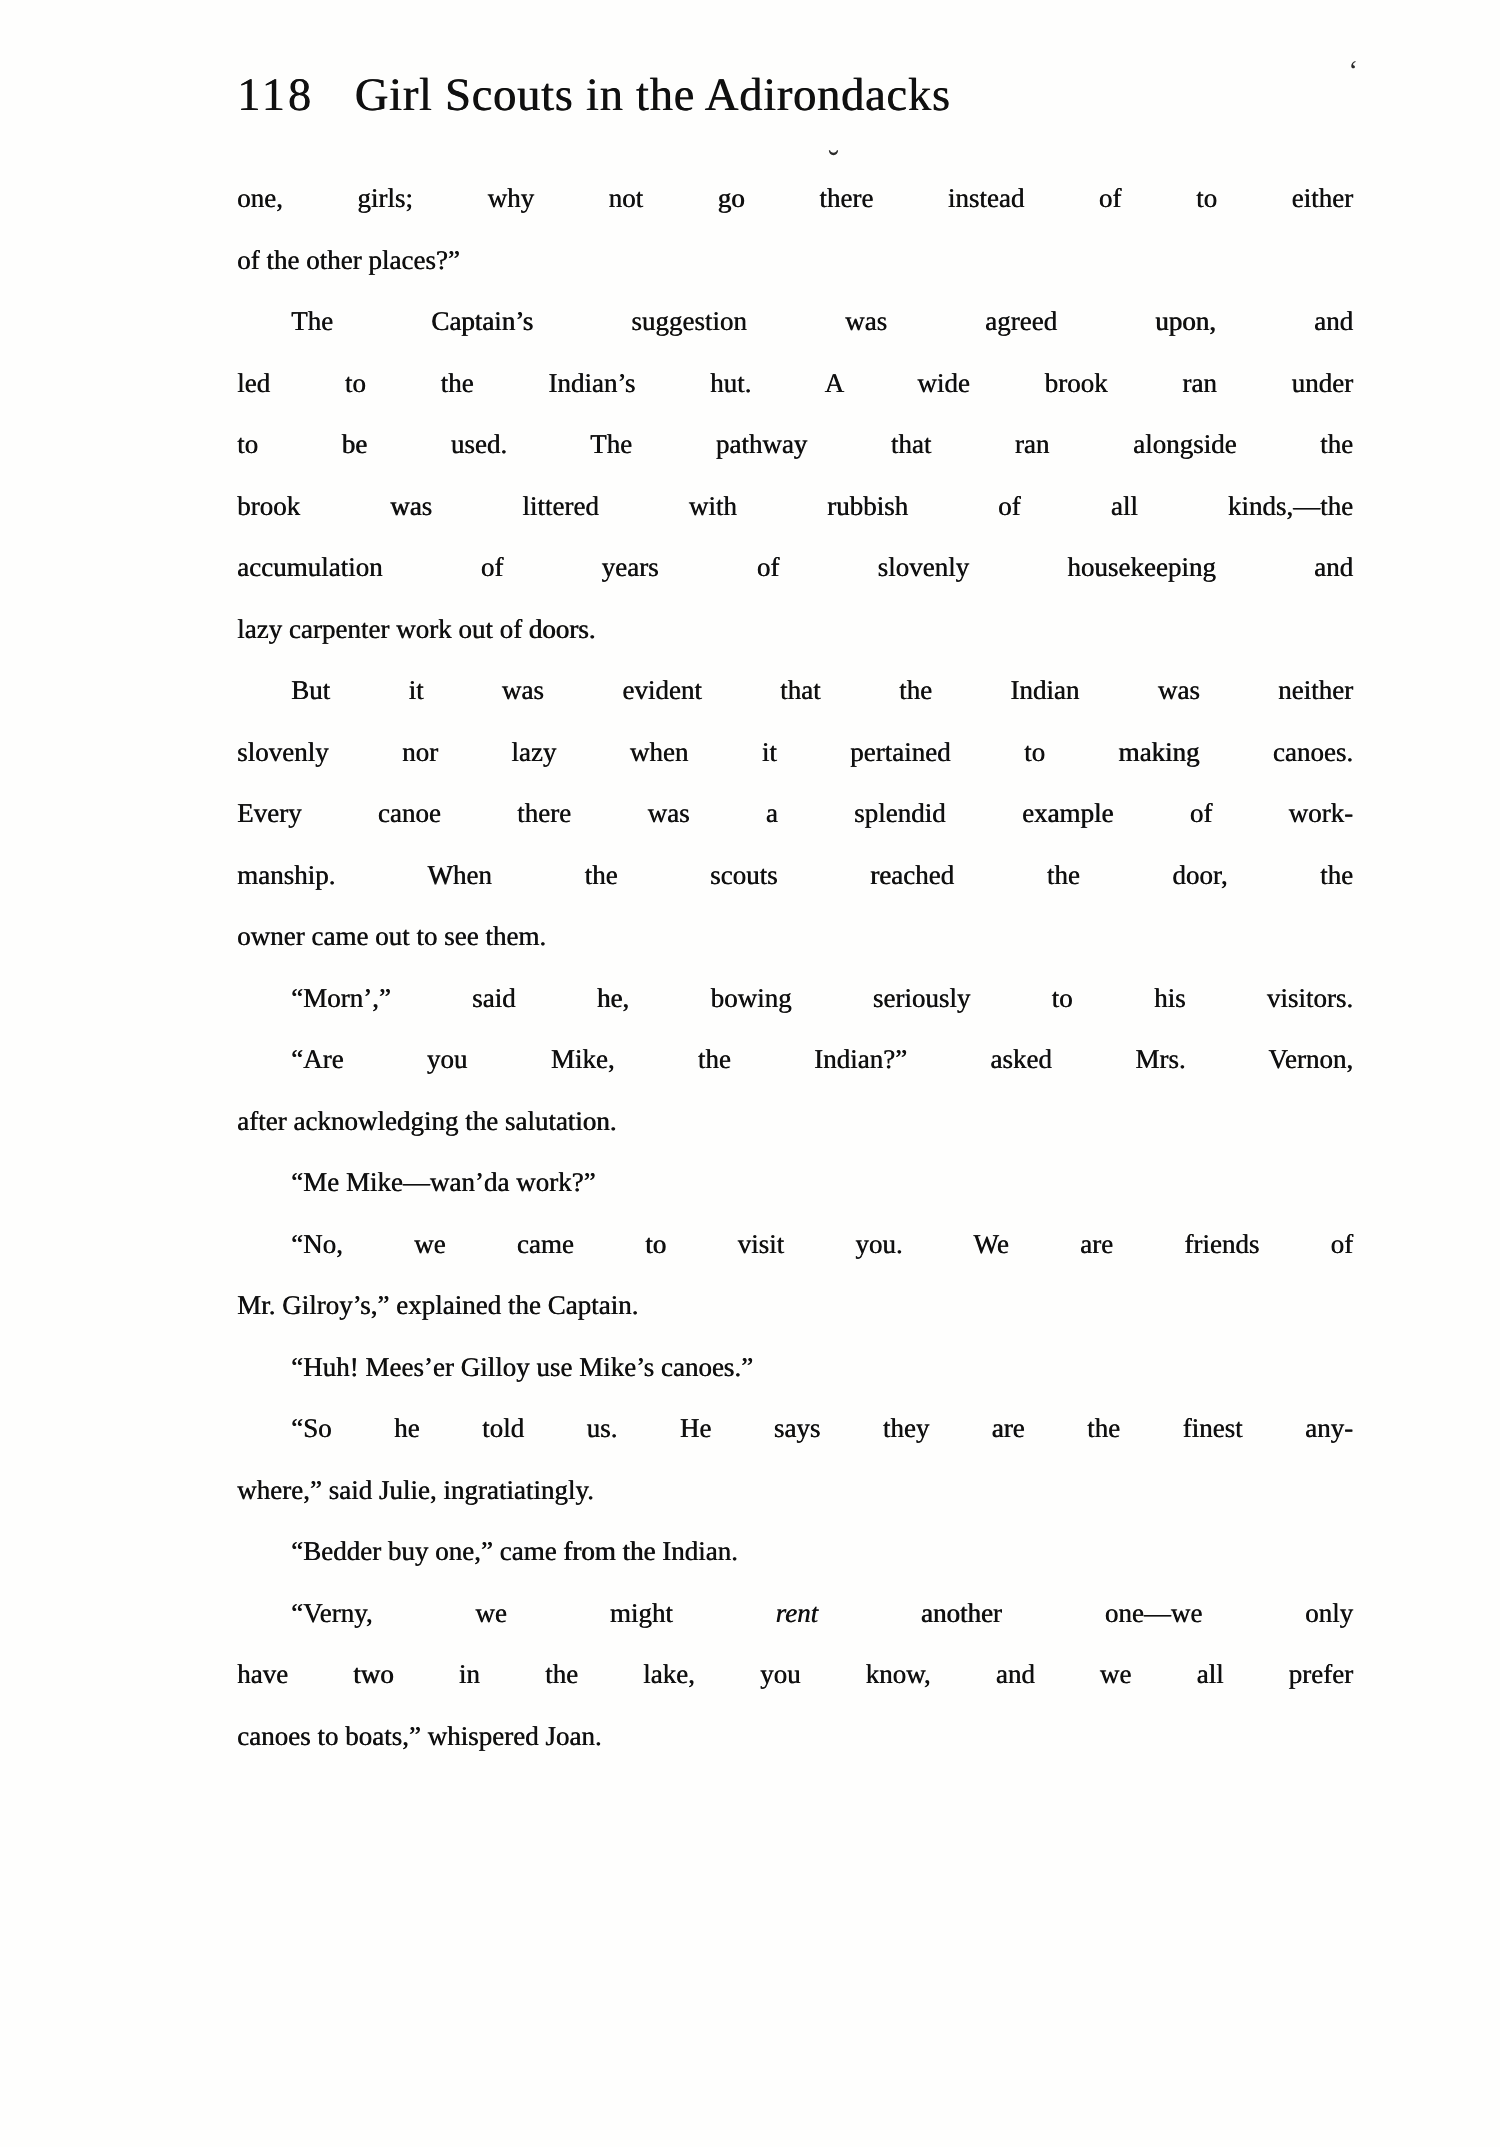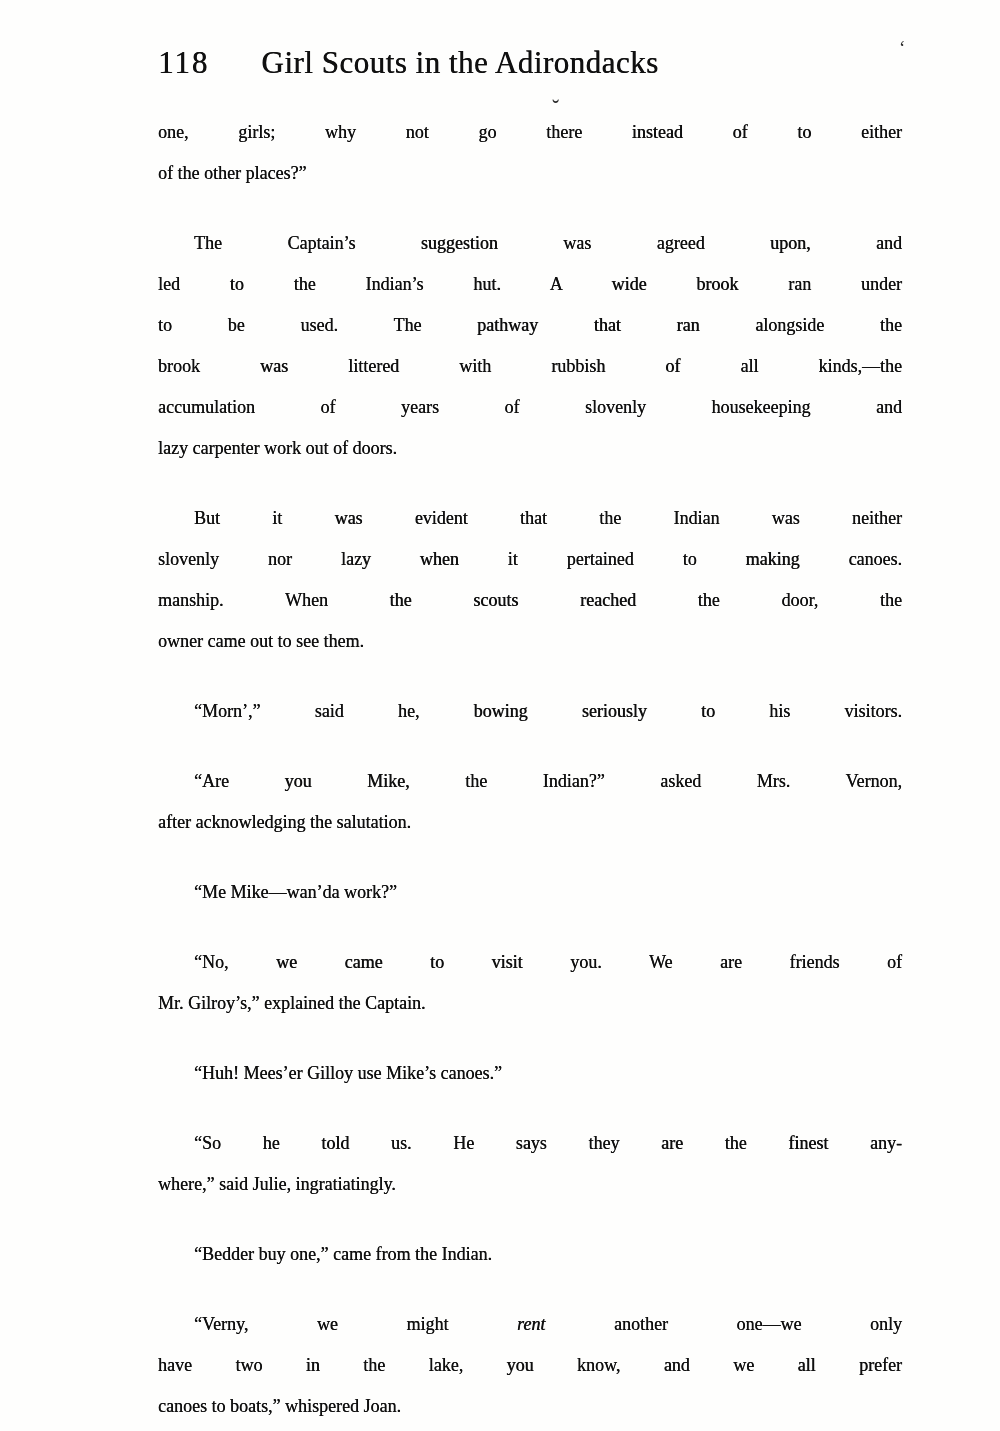--- a/index.html
+++ b/index.html
@@ -26,21 +26,21 @@
     align-items: baseline;
     font-size: 31px;
     line-height: 38px;
     text-shadow: 0.4px 0 0 currentColor;
     white-space: nowrap;
   }
   .page-number {
     letter-spacing: 2px;
   }
   .running-title {
-    margin-left: 52px;
+    margin-left: 27px;
     letter-spacing: 0.5px;
   }
   
   .text-block {
     position: absolute;
     left: 158px;
     top: 112px;
     width: 744px;
     font-size: 18px;
     text-shadow: 0.35px 0 0 currentColor;
@@ -50,21 +50,20 @@
     line-height: 41px;
     text-align: left;
     white-space: normal;
   }
   .line.justify {
     text-align: justify;
     text-align-last: justify;
   }
   .line.indent {
     padding-left: 36px;
-    margin-top: 29px;
   }
   .line em {
     font-style: italic;
   }
   
   .artifact {
     position: absolute;
     color: #2b2b2b;
     font-size: 22px;
     line-height: 1;
@@ -98,20 +97,21 @@
       <div class="line justify"><span>one, girls; why not go there instead of to either</span></div>
       <div class="line"><span>of the other places?”</span></div>
       <div class="line indent justify"><span>The Captain’s suggestion was agreed upon, and</span></div>
       <div class="line justify"><span>led to the Indian’s hut. A wide brook ran under</span></div>
       <div class="line justify"><span>to be used. The pathway that ran alongside the</span></div>
       <div class="line justify"><span>brook was littered with rubbish of all kinds,—the</span></div>
       <div class="line justify"><span>accumulation of years of slovenly housekeeping and</span></div>
       <div class="line"><span>lazy carpenter work out of doors.</span></div>
       <div class="line indent justify"><span>But it was evident that the Indian was neither</span></div>
       <div class="line justify"><span>slovenly nor lazy when it pertained to making canoes.</span></div>
+      <div class="line justify"><span>Every canoe there was a splendid example of work-</span></div>
       <div class="line justify"><span>manship. When the scouts reached the door, the</span></div>
       <div class="line"><span>owner came out to see them.</span></div>
       <div class="line indent justify"><span>“Morn’,” said he, bowing seriously to his visitors.</span></div>
       <div class="line indent justify"><span>“Are you Mike, the Indian?” asked Mrs. Vernon,</span></div>
       <div class="line"><span>after acknowledging the salutation.</span></div>
       <div class="line indent"><span>“Me Mike—wan’da work?”</span></div>
       <div class="line indent justify"><span>“No, we came to visit you. We are friends of</span></div>
       <div class="line"><span>Mr. Gilroy’s,” explained the Captain.</span></div>
       <div class="line indent"><span>“Huh! Mees’er Gilloy use Mike’s canoes.”</span></div>
       <div class="line indent justify"><span>“So he told us. He says they are the finest any-</span></div>

